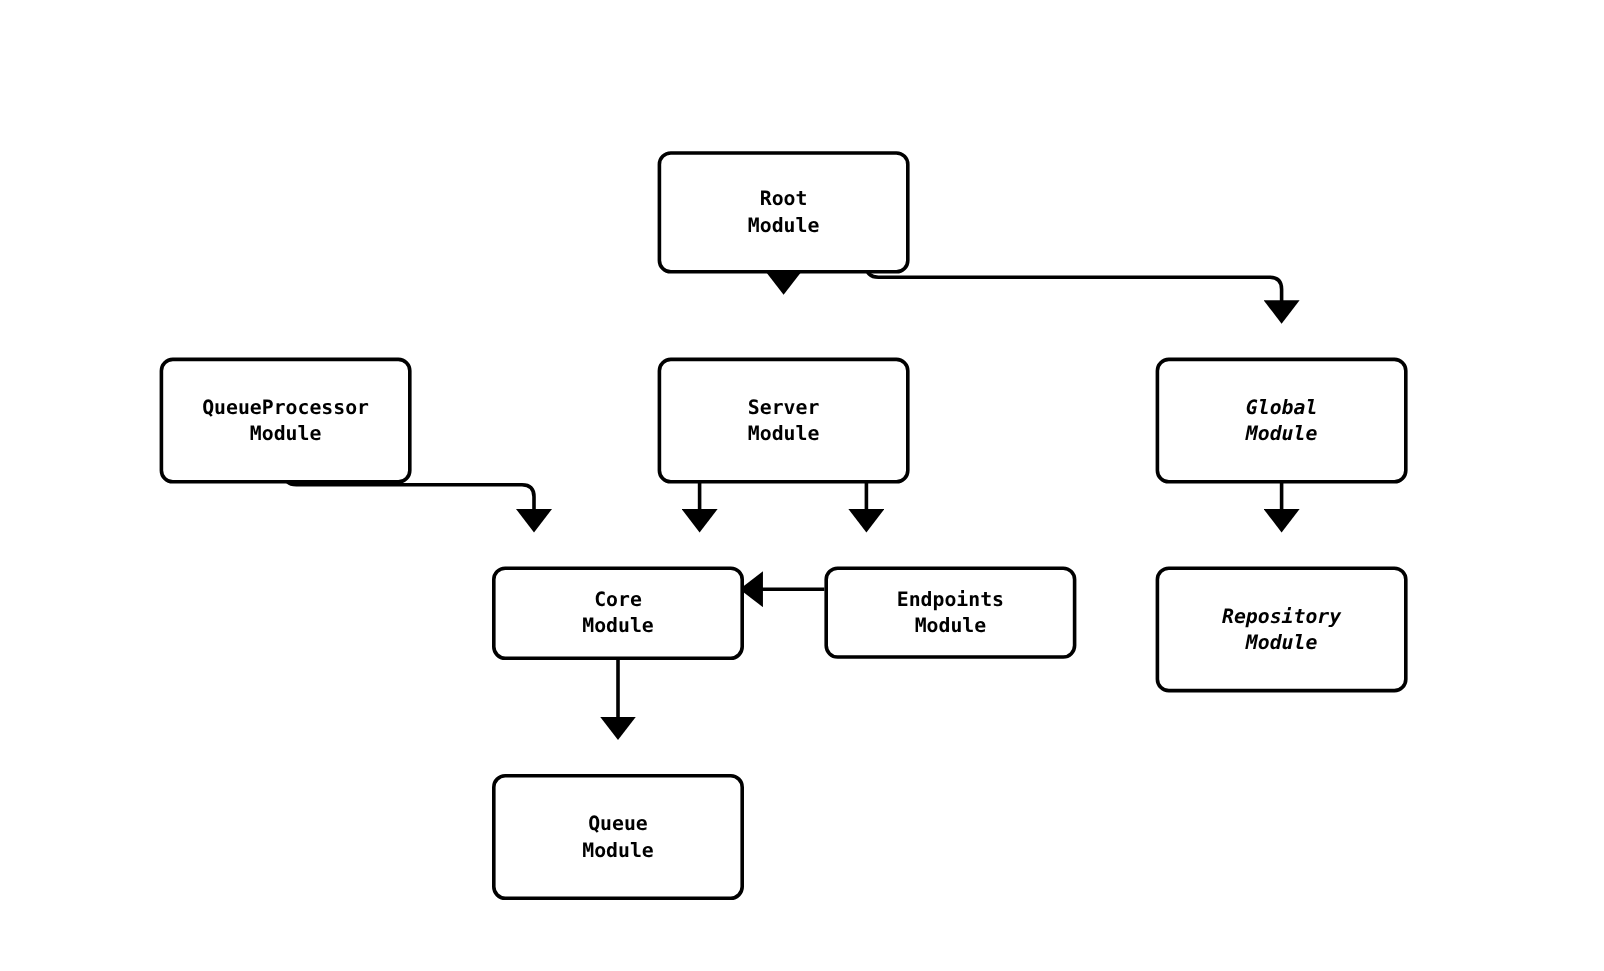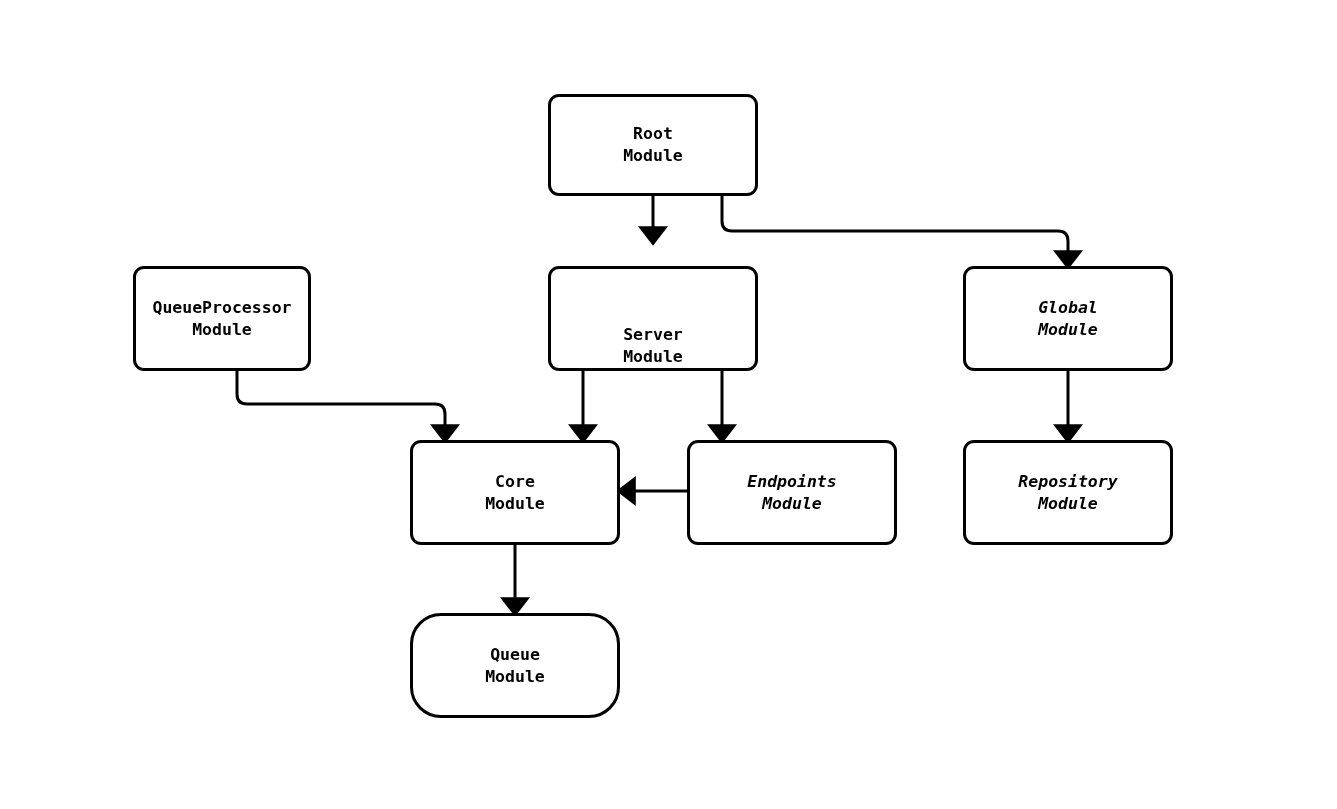--- a/index.html
+++ b/index.html
@@ -29,20 +29,21 @@
   .node {
     position: absolute;
     box-sizing: border-box;
     background: #ffffff;
     border: 3px solid #000000;
     border-radius: 11px;
     display: flex;
     align-items: center;
     justify-content: center;
     z-index: 2;
+    margin-top: 32px;
   }
   .node-label {
     font-family: "DejaVu Sans Mono", monospace;
     font-size: 16.5px;
     font-weight: bold;
     line-height: 22px;
     color: #000000;
     text-align: center;
     white-space: pre-line;
     letter-spacing: 0px;
@@ -76,48 +77,48 @@
     <path d="M 1068 371 L 1068 426" fill="none" stroke="#000000" stroke-width="3" marker-end="url(#arrow-down)"></path>
 
     <path d="M 515 545 L 515 599" fill="none" stroke="#000000" stroke-width="3" marker-end="url(#arrow-down)"></path>
   </svg>
 
   <div class="node" style="left:548px; top:94px; width:210px; height:102px;">
     <div class="node-label">Root
 Module</div>
   </div>
 
-  <div class="node" style="left:133px; top:266px; width:178px; height:105px;">
+  <div class="node" style="left:133px; top:266px; width:210px; height:105px;">
     <div class="node-label">QueueProcessor
 Module</div>
   </div>
 
-  <div class="node" style="left:548px; top:266px; width:210px; height:105px;align-items:flex-end;">
+  <div class="node" style="left:548px; top:266px; width:210px; height:105px;">
     <div class="node-label">Server
 Module</div>
   </div>
 
   <div class="node" style="left:963px; top:266px; width:210px; height:105px;font-style:italic;">
     <div class="node-label">Global
 Module</div>
   </div>
 
-  <div class="node" style="left:410px; top:440px; width:210px; height:105px;">
+  <div class="node" style="left:410px; top:440px; width:210px; height:78px;">
     <div class="node-label">Core
 Module</div>
   </div>
 
-  <div class="node" style="left:687px; top:440px; width:210px; height:105px;font-style:italic;">
+  <div class="node" style="left:687px; top:440px; width:210px; height:77px;">
     <div class="node-label">Endpoints
 Module</div>
   </div>
 
   <div class="node" style="left:963px; top:440px; width:210px; height:105px;font-style:italic;">
     <div class="node-label">Repository
 Module</div>
   </div>
 
-  <div class="node" style="left:410px; top:613px; width:210px; height:105px;border-radius:31px;">
+  <div class="node" style="left:410px; top:613px; width:210px; height:105px;">
     <div class="node-label">Queue
 Module</div>
   </div>
 
 </div>
 
 </body></html>

